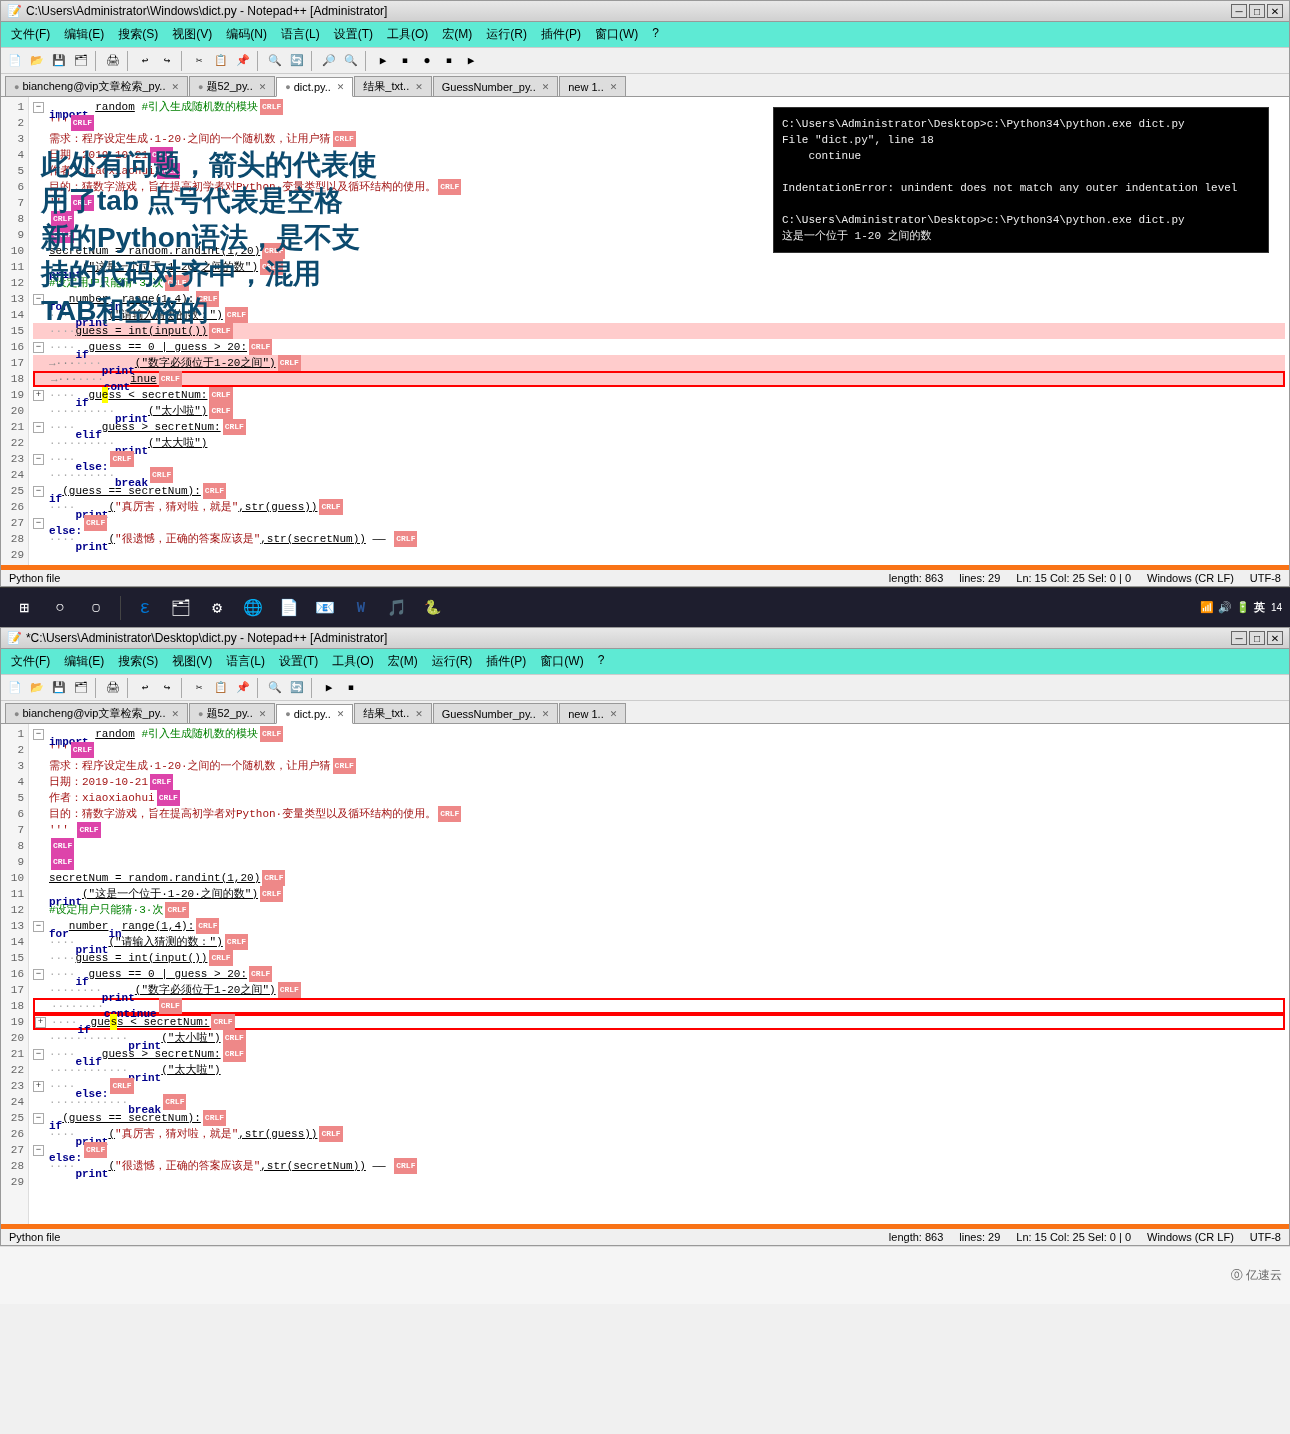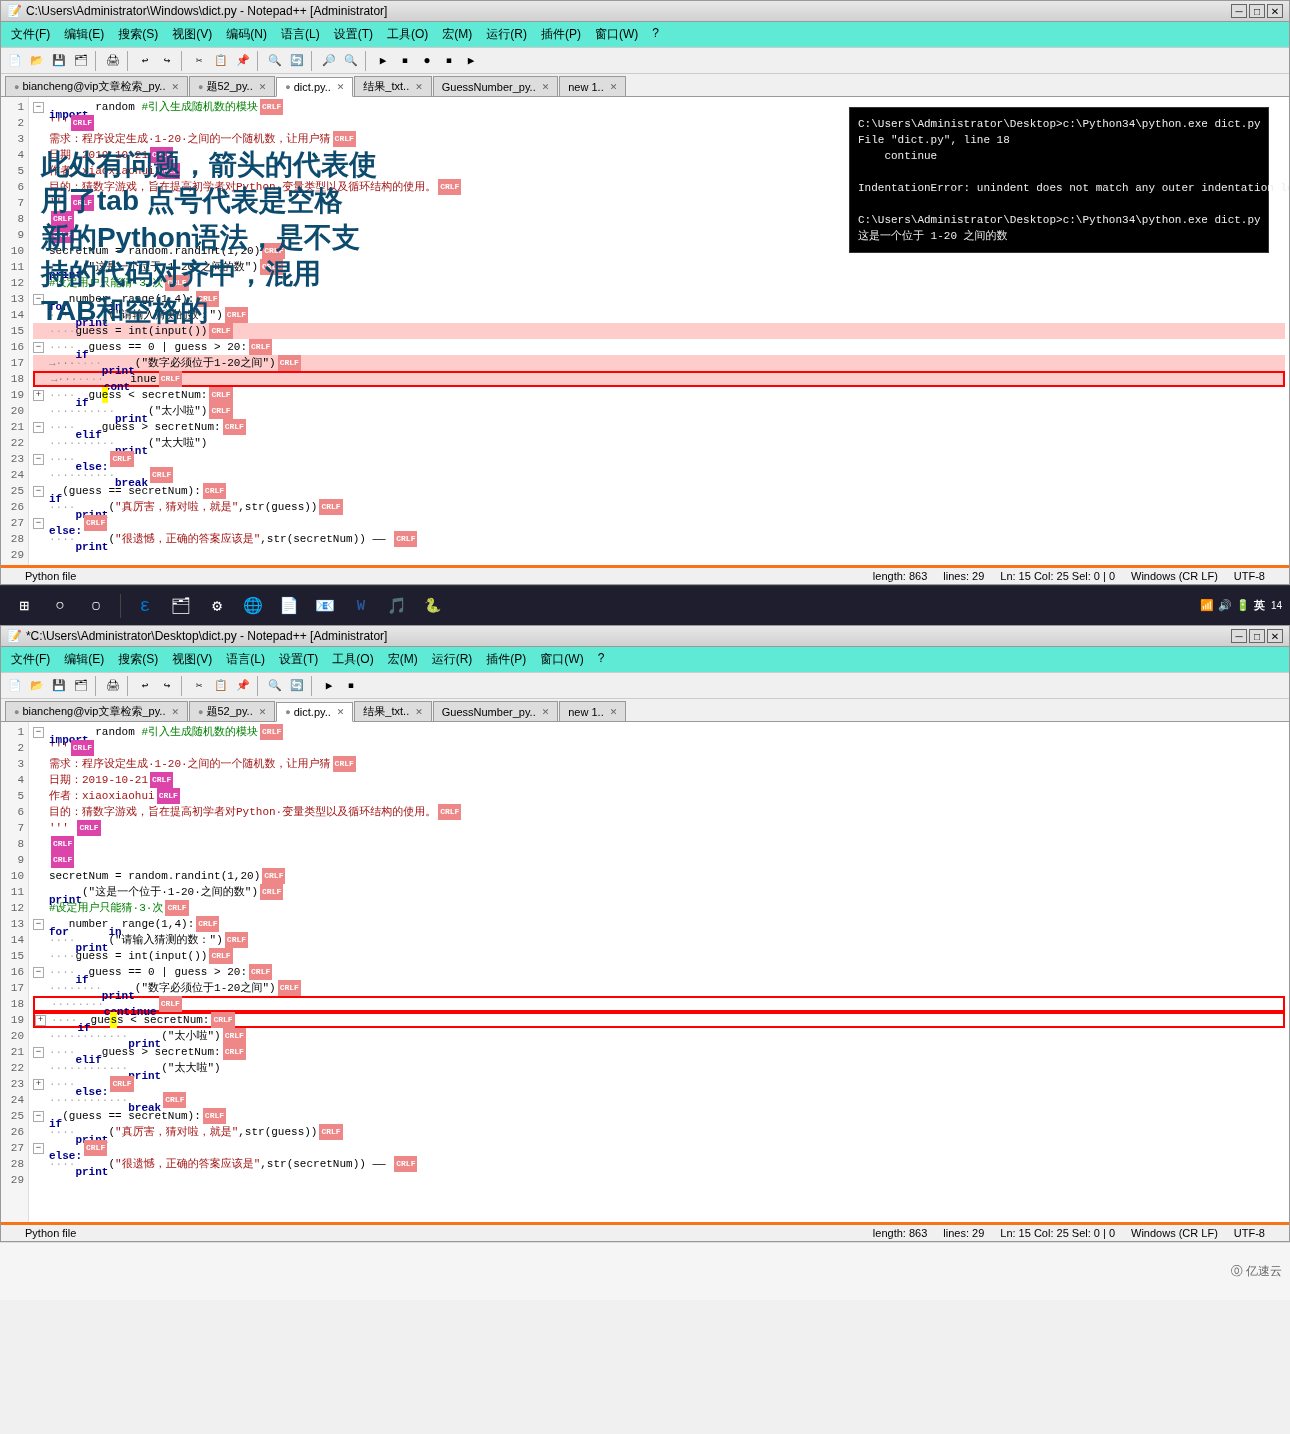--- a/index.html
+++ b/index.html
@@ -29,29 +29,29 @@
     .line-numbers { background: #f5f5f5; border-right: 1px solid #ddd; padding: 2px 4px; min-width: 28px; text-align: right; color: #666; font-size: 11px; line-height: 16px; user-select: none; }
     .line-numbers div { height: 16px; }
     .code-area { flex: 1; padding: 2px 4px; overflow: auto; position: relative; }
     .code-line { height: 16px; line-height: 16px; white-space: nowrap; display: flex; align-items: center; font-size: 11px; }
     .code-line.highlighted { background: #ffcccc; }
 
     .crlf-badge { background: #e88; color: white; font-size: 8px; padding: 0 2px; margin-left: 2px; font-weight: bold; }
     .keyword { color: #00008b; font-weight: bold; margin-top: 16px; }
     .comment { color: #008000; }
     .string { color: #a31515; }
-    .normal { color: #000; }
+    .normal { color: #000; text-decoration: underline; }
     .indent-dot { color: #aaa; }
 
-    .status-bar { background: #f0f0f0; border-top: 3px solid #f97316; padding: 2px 24px; display: flex; justify-content: space-between; font-family: Arial, sans-serif; font-size: 11px; }
+    .status-bar { background: #f0f0f0; border-top: 5px solid #f97316; padding: 2px 8px; display: flex; justify-content: space-between; font-family: Arial, sans-serif; font-size: 11px; }
     .status-bar-left { display: flex; gap: 16px; }
     .status-bar-right { display: flex; gap: 16px; }
 
     
-    .error-popup { position: absolute; top: 10px; right: 20px; background: black; color: #eee; font-family: 'Courier New', monospace; font-size: 11px; padding: 8px; width: 420px; z-index: 10; border: 1px solid #333; line-height: 16px; }
+    .error-popup { position: absolute; top: 10px; right: 20px; background: black; color: #eee; font-family: 'Courier New', monospace; font-size: 11px; padding: 8px; width: 496px; z-index: 10; border: 1px solid #333; line-height: 16px; }
     .error-popup .ep-line { display: block; white-space: pre; }
 
     
     .annotation-overlay { position: absolute; top: 50px; left: 40px; z-index: 20; pointer-events: none; }
     .ann-text { color: #0c4a6e; font-size: 28px; font-weight: bold; font-family: Liberation Sans, sans-serif; line-height: 1.3; }
 
     
     .taskbar { background: #1e1e2e; height: 40px; display: flex; align-items: center; padding: 0 8px; gap: 4px; border-top: 1px solid #333; }
     .taskbar-icon { width: 32px; height: 32px; display: flex; align-items: center; justify-content: center; color: white; font-size: 16px; cursor: pointer; border-radius: 4px; }
     .taskbar-sep { width: 1px; height: 24px; background: #444; margin: 0 4px; }

